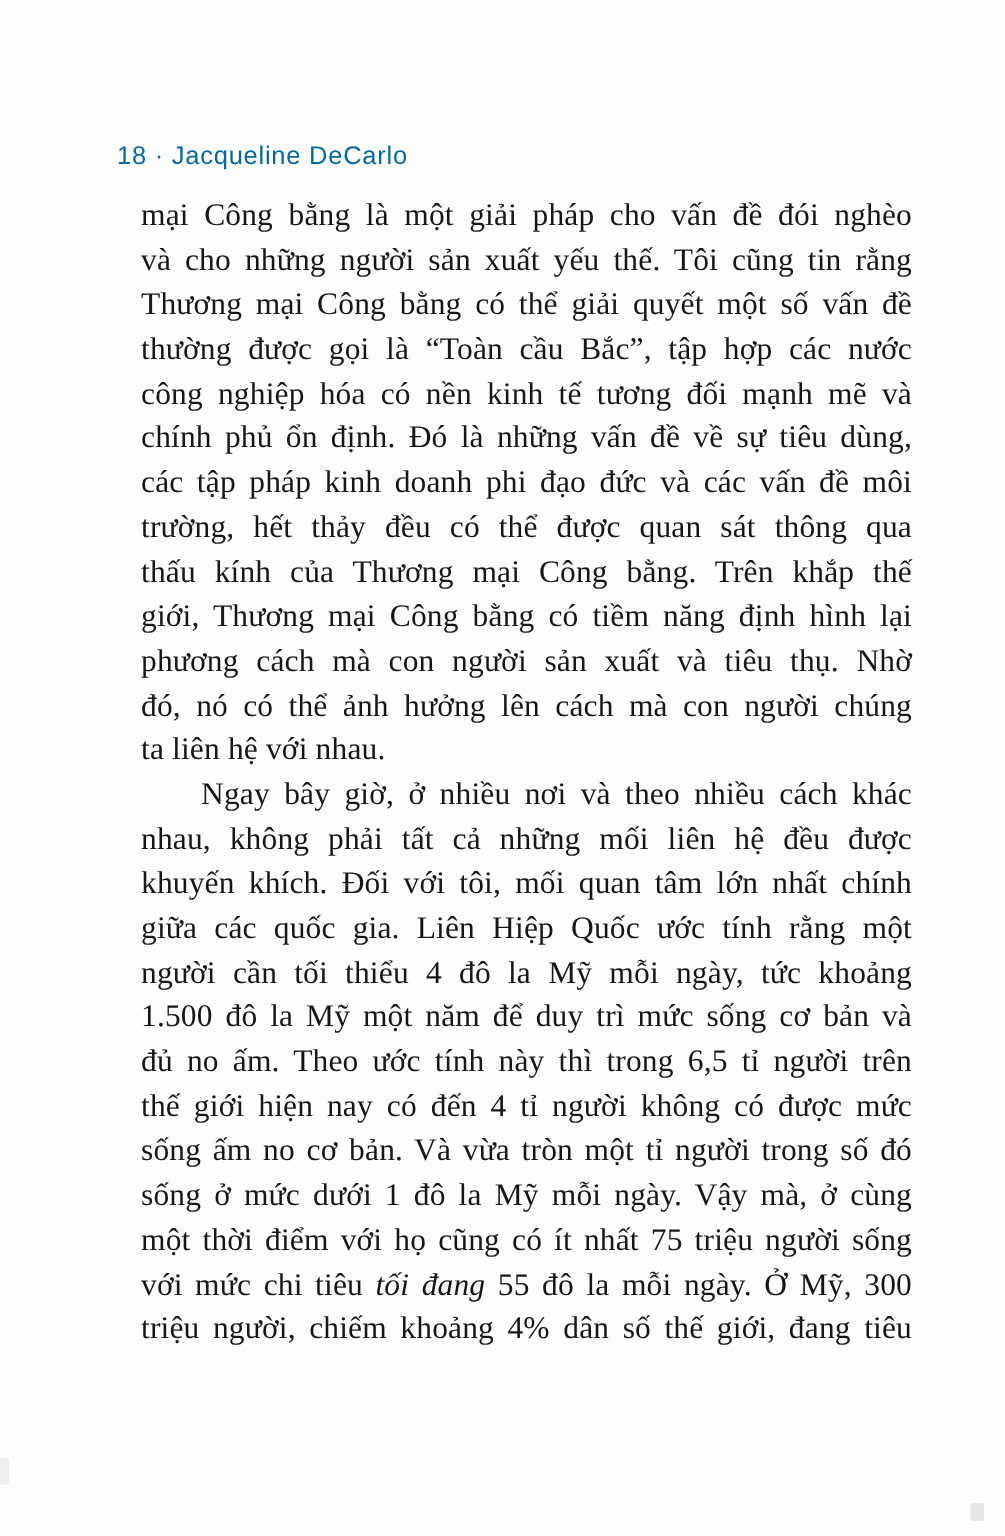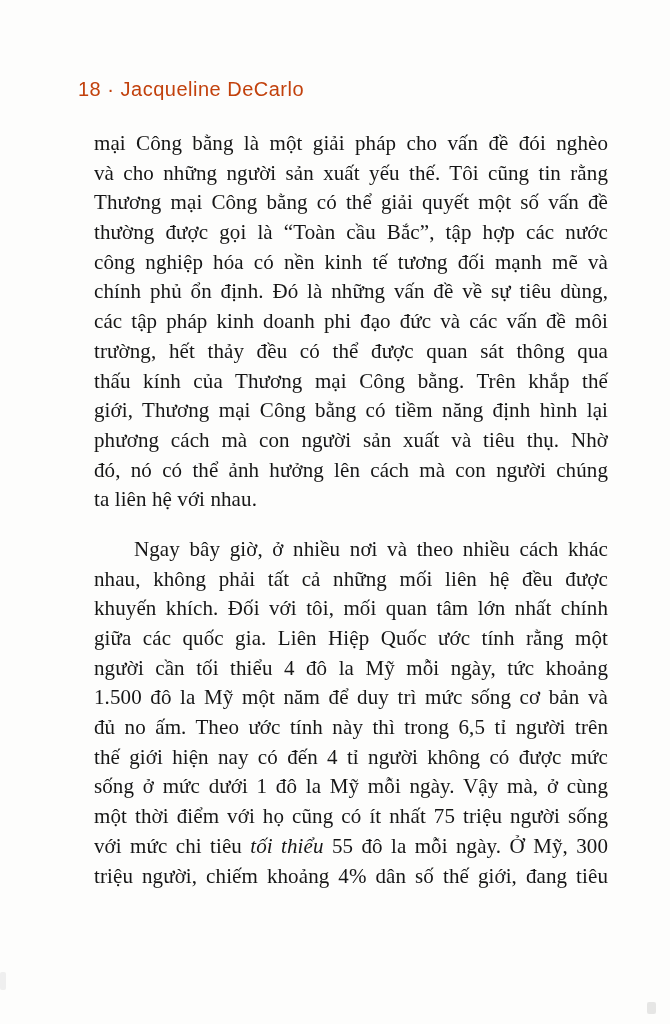--- a/index.html
+++ b/index.html
@@ -17,28 +17,28 @@
   }
   .scan-page {
     position: absolute;
     top: 0; left: 0;
     width: 670px;
     height: 1024px;
     background: #fdfdfc;
   }
   .running-header {
     position: absolute;
-    top: 78px;
+    top: 94px;
     left: 78px;
     width: 514px;
     font-family: "Liberation Sans", sans-serif;
-    font-size: 20px;
+    font-size: 17px;
     font-weight: 500;
     letter-spacing: 0.5px;
-    color: #c2410c;
+    color: #0369a1;
   }
   .body-text {
     position: absolute;
     top: 129px;
     left: 94px;
     width: 514px;
   }
   .line {
     height: 29.7px;
     line-height: 29.7px;
@@ -46,21 +46,20 @@
     text-align: justify;
     text-align-last: justify;
     white-space: nowrap;
     letter-spacing: 0.1px;
   }
   .line.para-end {
     text-align-last: left;
   }
   .line.indent {
     text-indent: 40px;
-    margin-top: 20px;
   }
   .line em {
     font-style: italic;
   }
   .artifact {
     position: absolute;
     background: #c9c9c9;
     opacity: 0.45;
     border-radius: 2px;
   }
@@ -102,22 +101,23 @@
     <div class="line para-end">ta liên hệ với nhau.</div>
 
     <div class="line indent">Ngay bây giờ, ở nhiều nơi và theo nhiều cách khác</div>
     <div class="line">nhau, không phải tất cả những mối liên hệ đều được</div>
     <div class="line">khuyến khích. Đối với tôi, mối quan tâm lớn nhất chính</div>
     <div class="line">giữa các quốc gia. Liên Hiệp Quốc ước tính rằng một</div>
     <div class="line">người cần tối thiểu 4 đô la Mỹ mỗi ngày, tức khoảng</div>
     <div class="line">1.500 đô la Mỹ một năm để duy trì mức sống cơ bản và</div>
     <div class="line">đủ no ấm. Theo ước tính này thì trong 6,5 tỉ người trên</div>
     <div class="line">thế giới hiện nay có đến 4 tỉ người không có được mức</div>
+    <div class="line">sống ấm no cơ bản. Và vừa tròn một tỉ người trong số đó</div>
     <div class="line">sống ở mức dưới 1 đô la Mỹ mỗi ngày. Vậy mà, ở cùng</div>
     <div class="line">một thời điểm với họ cũng có ít nhất 75 triệu người sống</div>
-    <div class="line"><span>với mức chi tiêu </span><em>tối thiểu</em><span> 55 đô la mỗi ngày. Ở Mỹ, 300</span></div>
+    <div class="line"><span>với mức chi tiêu </span><em>tối đang</em><span> 55 đô la mỗi ngày. Ở Mỹ, 300</span></div>
     <div class="line">triệu người, chiếm khoảng 4% dân số thế giới, đang tiêu</div>
   </div>
 
   <div class="artifact bottom-right"></div>
   <div class="artifact left-edge"></div>
 
 </div>
 
 </body></html>

